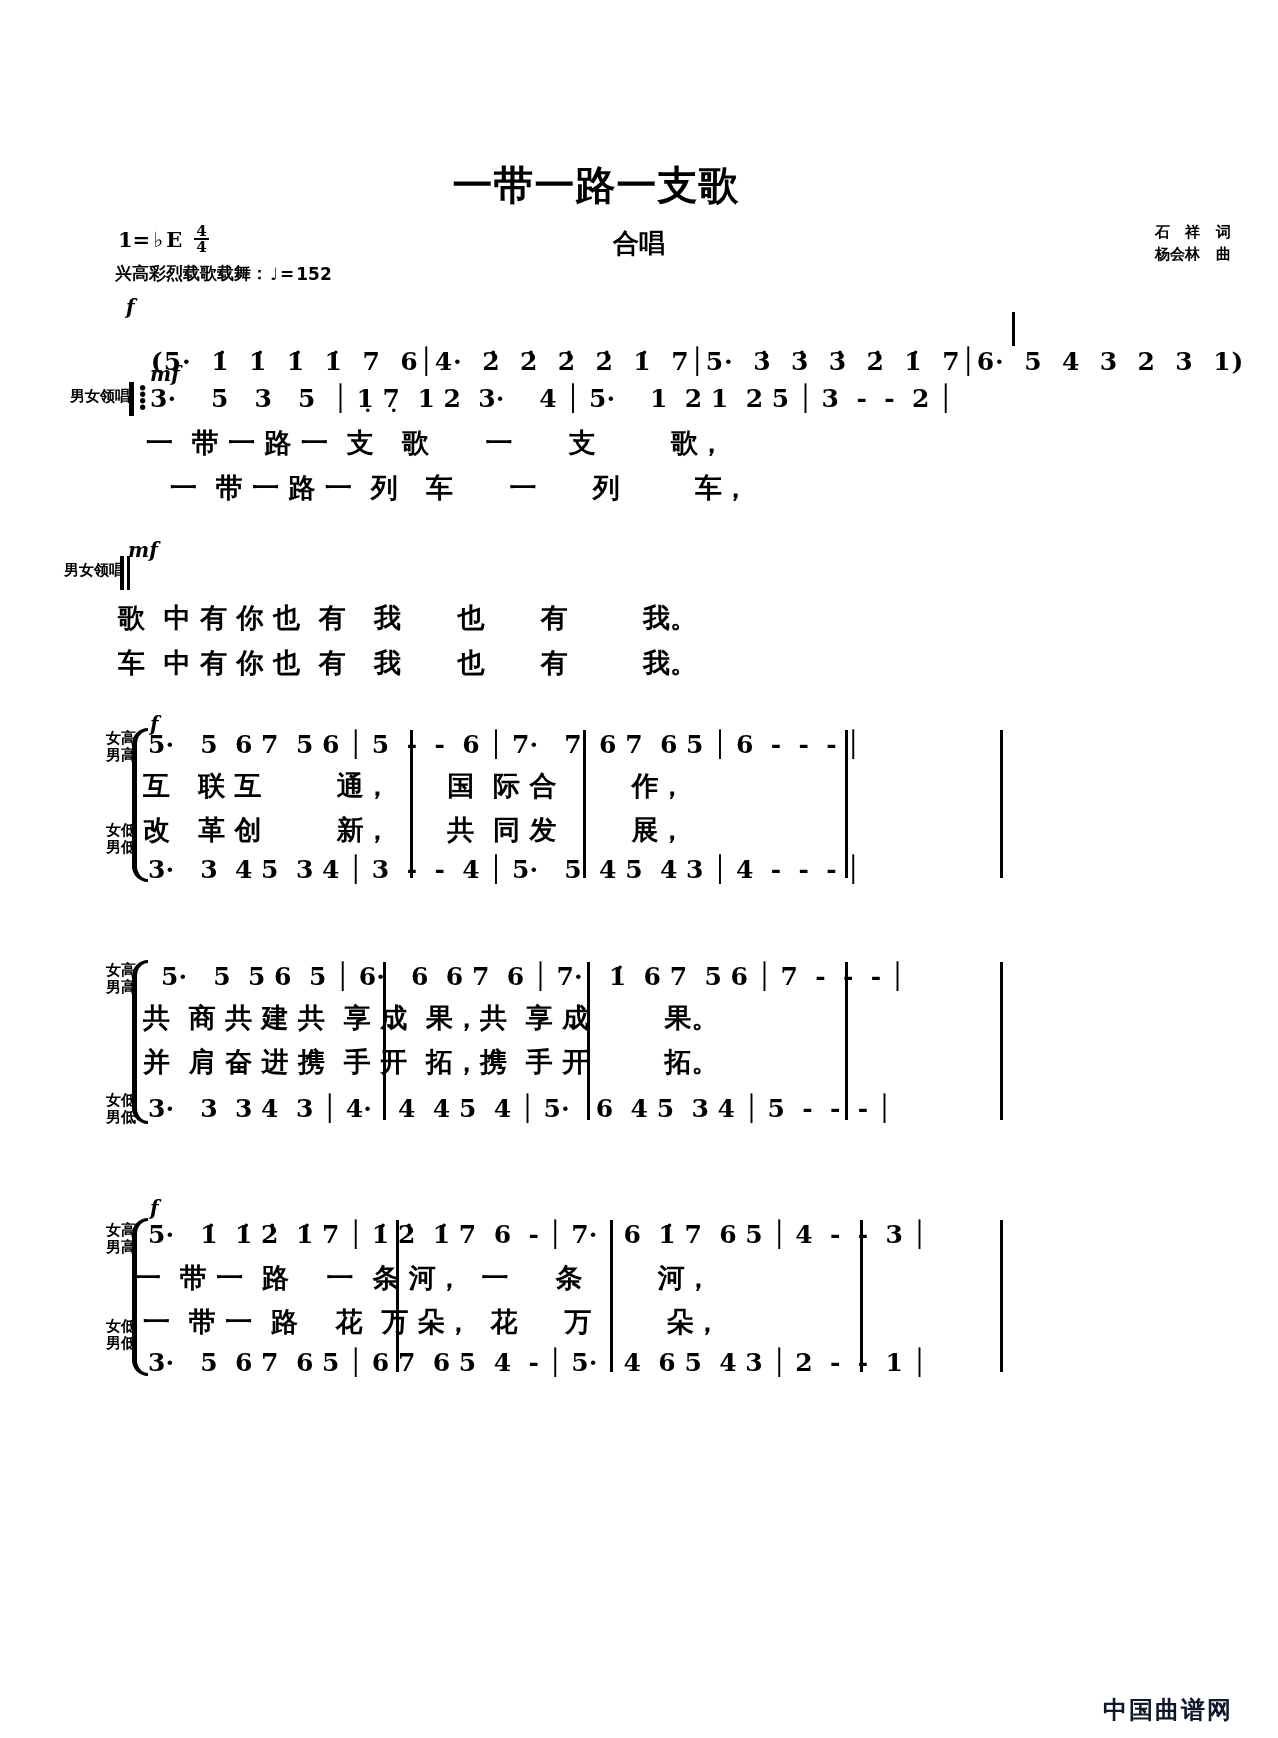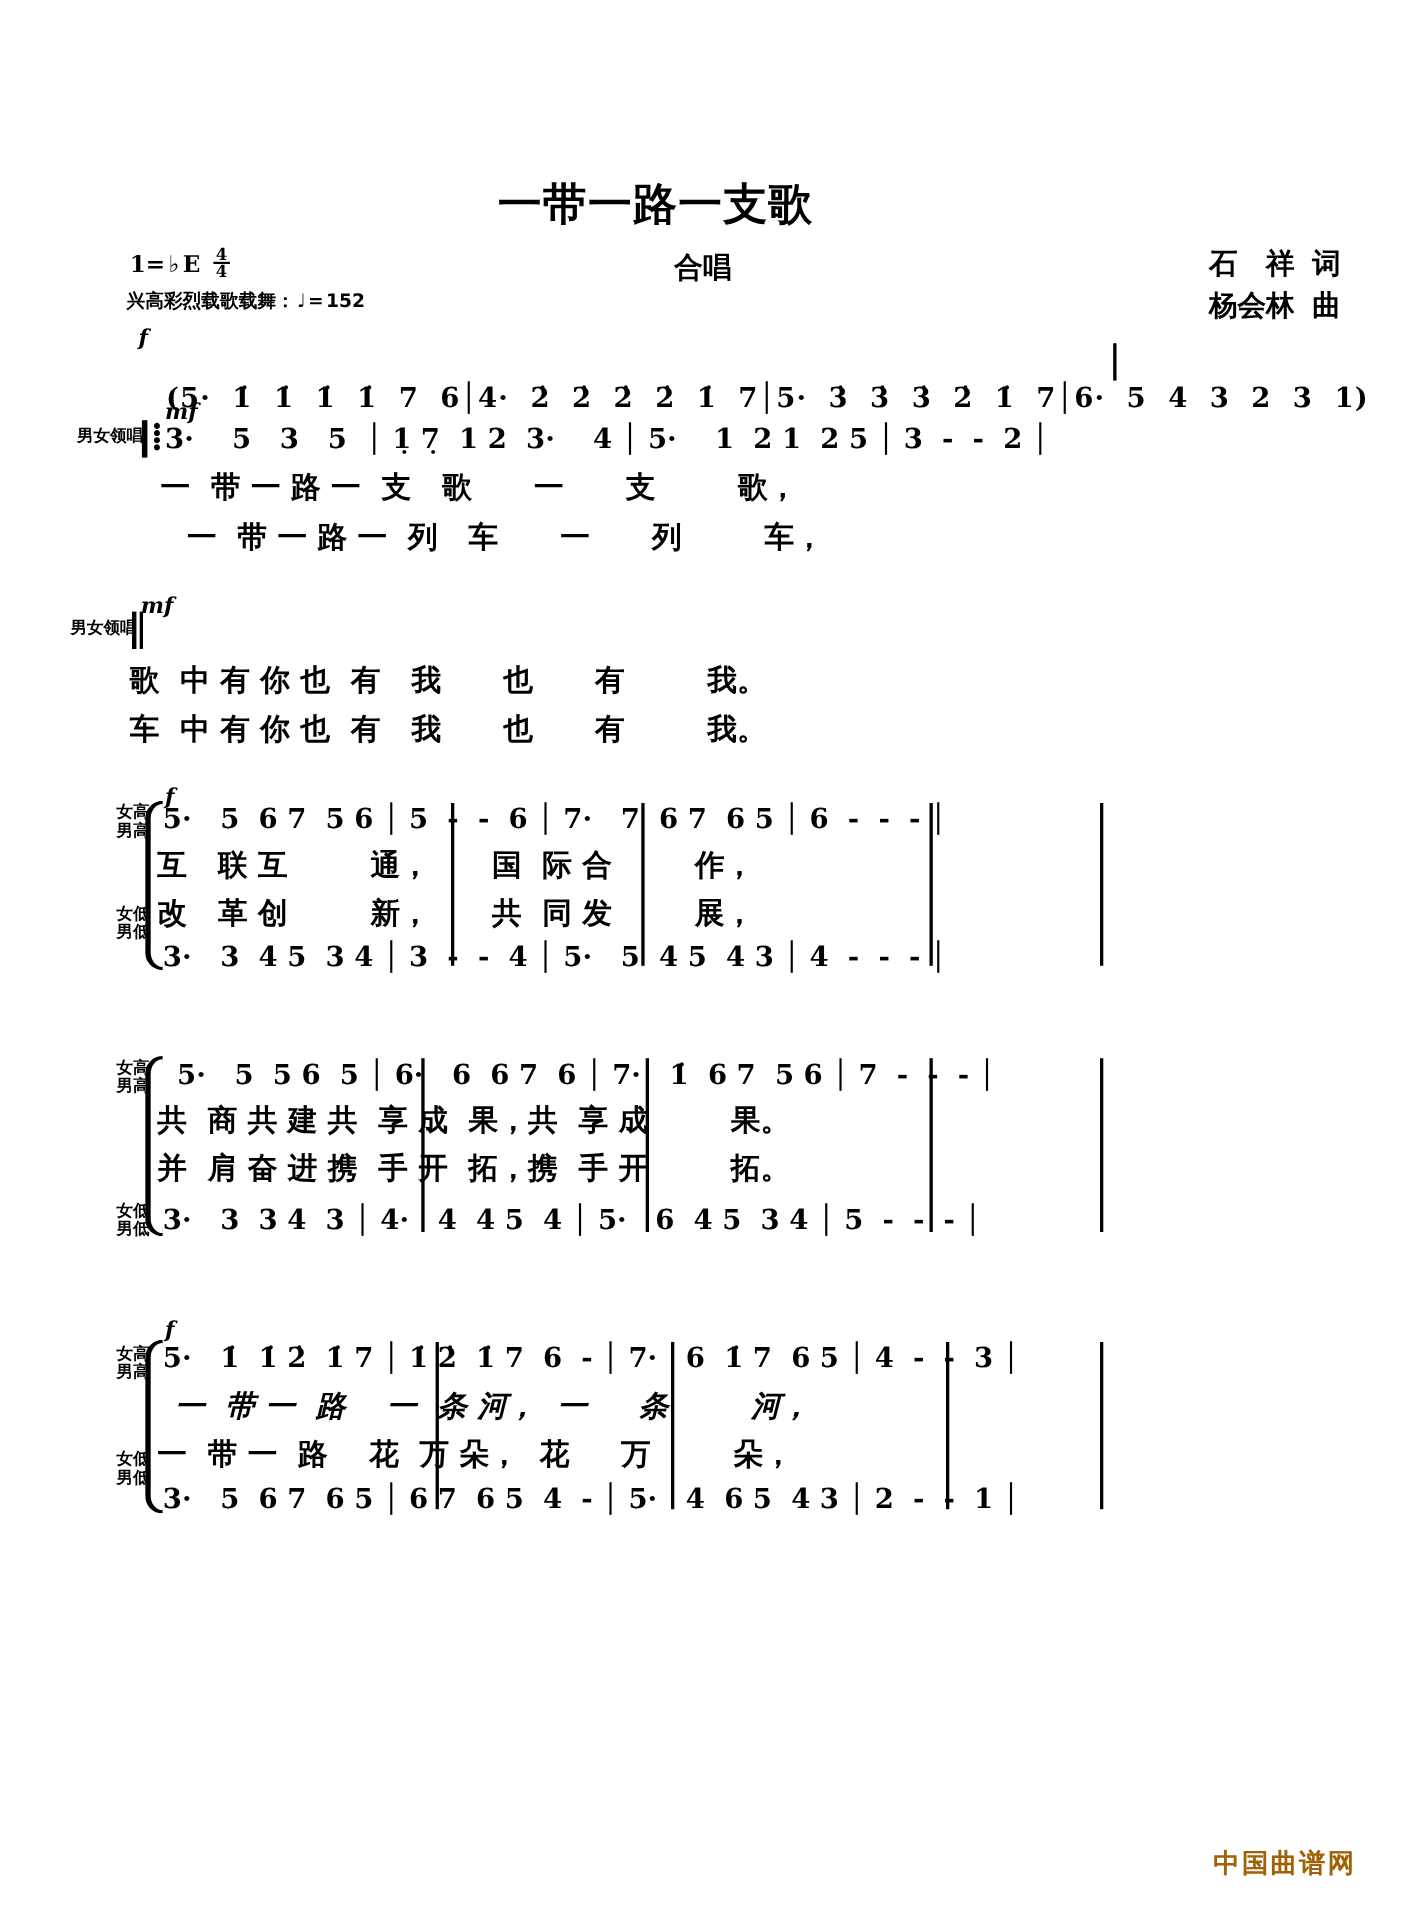--- a/index.html
+++ b/index.html
@@ -34,22 +34,22 @@
     line-height:0.95;font-size:15px;margin-left:9px;}
   .frac .num{border-bottom:2px solid #000;padding:0 2px;}
   .tempo{
     position:absolute;left:115px;top:262px;
     font-size:17px;font-weight:bold;
     display:flex;align-items:center;gap:2px;white-space:nowrap;
   }
   .quarter-note{display:inline-block;font-size:17px;
     font-family:"DejaVu Sans","Liberation Sans",sans-serif;}
   .credits{
-    position:absolute;right:59px;top:222px;
-    text-align:right;font-size:26px;font-weight:bold;line-height:1.45;
+    position:absolute;right:47px;top:222px;
+    text-align:right;font-size:15px;font-weight:bold;line-height:1.45;
   }
   .credits div span.gap{display:inline-block;width:16px;}
 
   
   .dyn{
     position:absolute;font-style:italic;font-weight:bold;
     font-family:"DejaVu Serif","Liberation Serif",serif;
     font-size:20px;
   }
   .notes{
@@ -157,23 +157,23 @@
   <div class="barline" style="left:845px;top:962px;height:158px;"></div>
   <div class="barline" style="left:1000px;top:962px;height:158px;"></div>
 
   <div class="dyn" style="left:150px;top:1196px;">f</div>
   <div class="partlabel" style="left:80px;top:1222px;width:56px;white-space:pre-line;">女高
 男高</div>
   <div class="partlabel" style="left:80px;top:1318px;width:56px;white-space:pre-line;">女低
 男低</div>
   <div class="brace" style="left:132px;top:1218px;height:152px;"></div>
   <div class="notes" style="left:148px;top:1220px;">5·   1̇  1̇ 2̇  1̇ 7 │ 1̇ 2̇  1̇ 7  6  - │ 7·   6  1̇ 7  6 5 │ 4  -  -  3 │</div>
-  <div class="lyrics" style="left:159px;top:1260px;font-style:italic;">一  带 一  路    一  条 河，  一     条        河，</div>
+  <div class="lyrics" style="left:134px;top:1260px;">一  带 一  路    一  条 河，  一     条        河，</div>
   <div class="lyrics" style="left:143px;top:1304px;">一  带 一  路    花  万 朵，  花     万        朵，</div>
   <div class="notes" style="left:148px;top:1348px;">3·   5  6 7  6 5 │ 6 7  6 5  4  - │ 5·   4  6 5  4 3 │ 2  -  -  1 │</div>
   <div class="barline" style="left:396px;top:1220px;height:152px;"></div>
   <div class="barline" style="left:610px;top:1220px;height:152px;"></div>
   <div class="barline" style="left:860px;top:1220px;height:152px;"></div>
   <div class="barline" style="left:1000px;top:1220px;height:152px;"></div>
 
-  <div style="position:absolute;right:45px;bottom:28px;font-size:24px;font-weight:bold;color:#a16207;letter-spacing:2px;">中国曲谱网</div>
+  <div style="position:absolute;right:45px;bottom:12px;font-size:24px;font-weight:bold;color:#0f172a;letter-spacing:2px;">中国曲谱网</div>
 
 </div>
 
 </body></html>

